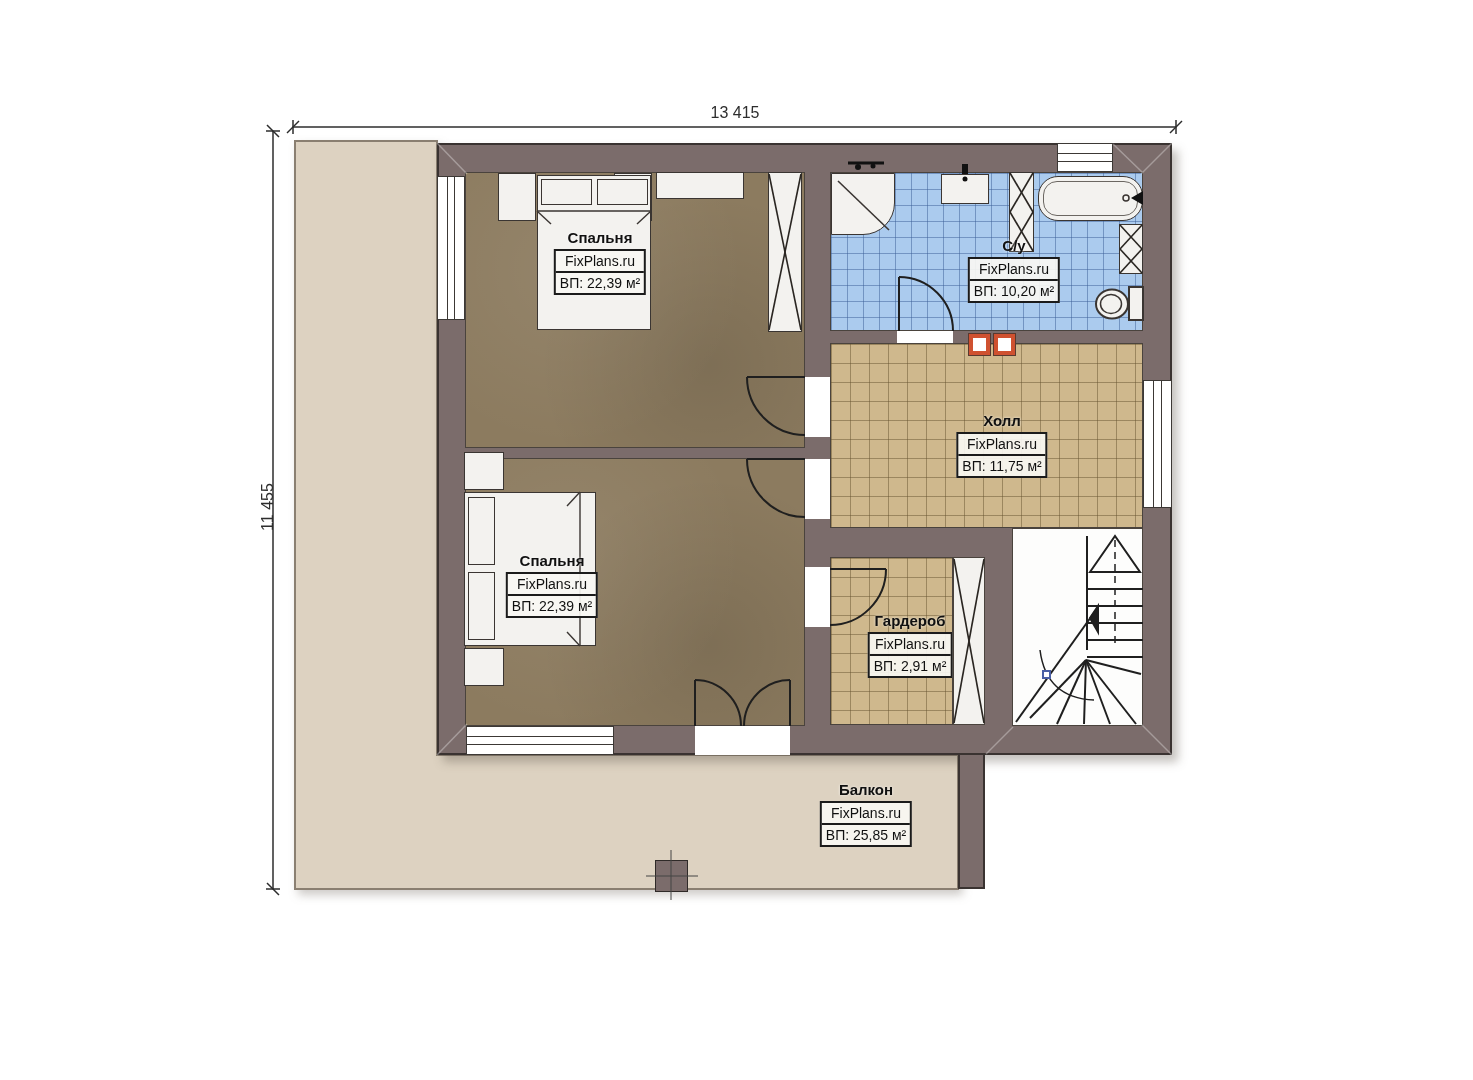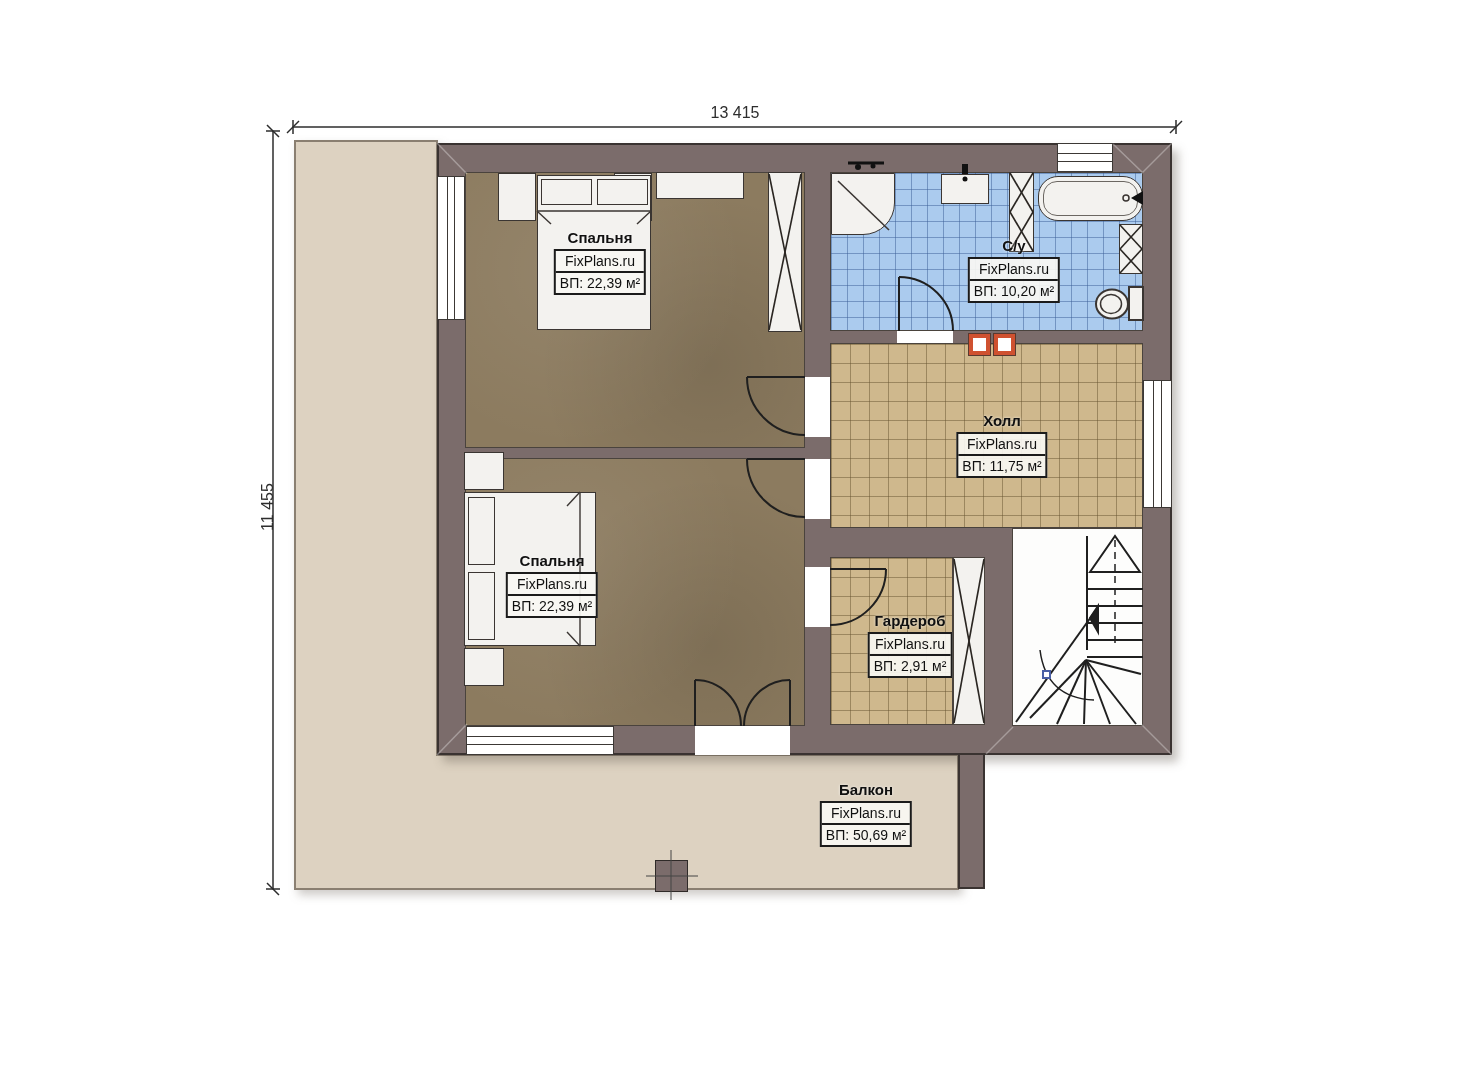--- a/index.html
+++ b/index.html
@@ -254,17 +254,17 @@
     <div class="label-box">
       <div class="label-row">FixPlans.ru</div>
       <div class="label-row">ВП: 2,91 м²</div>
     </div>
   </div>
 
   <div class="room-label" style="left:866px;top:781px;">
     <div class="room-name">Балкон</div>
     <div class="label-box">
       <div class="label-row">FixPlans.ru</div>
-      <div class="label-row">ВП: 50,69 м²</div>
+      <div class="label-row">ВП: 25,85 м²</div>
     </div>
   </div>
 
 </div>
 
 </body></html>

